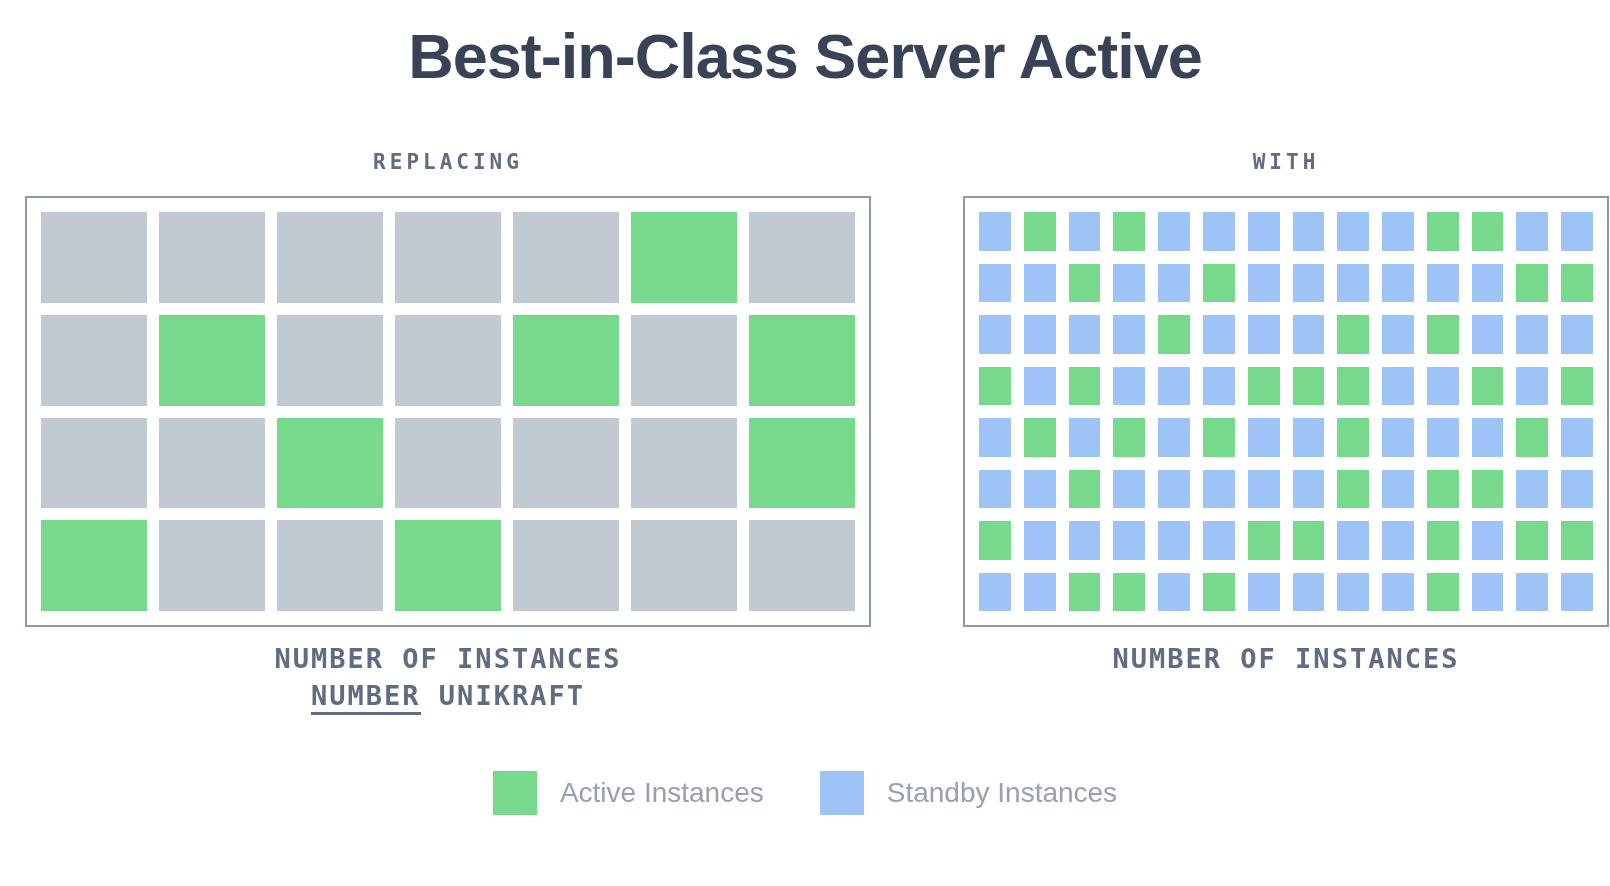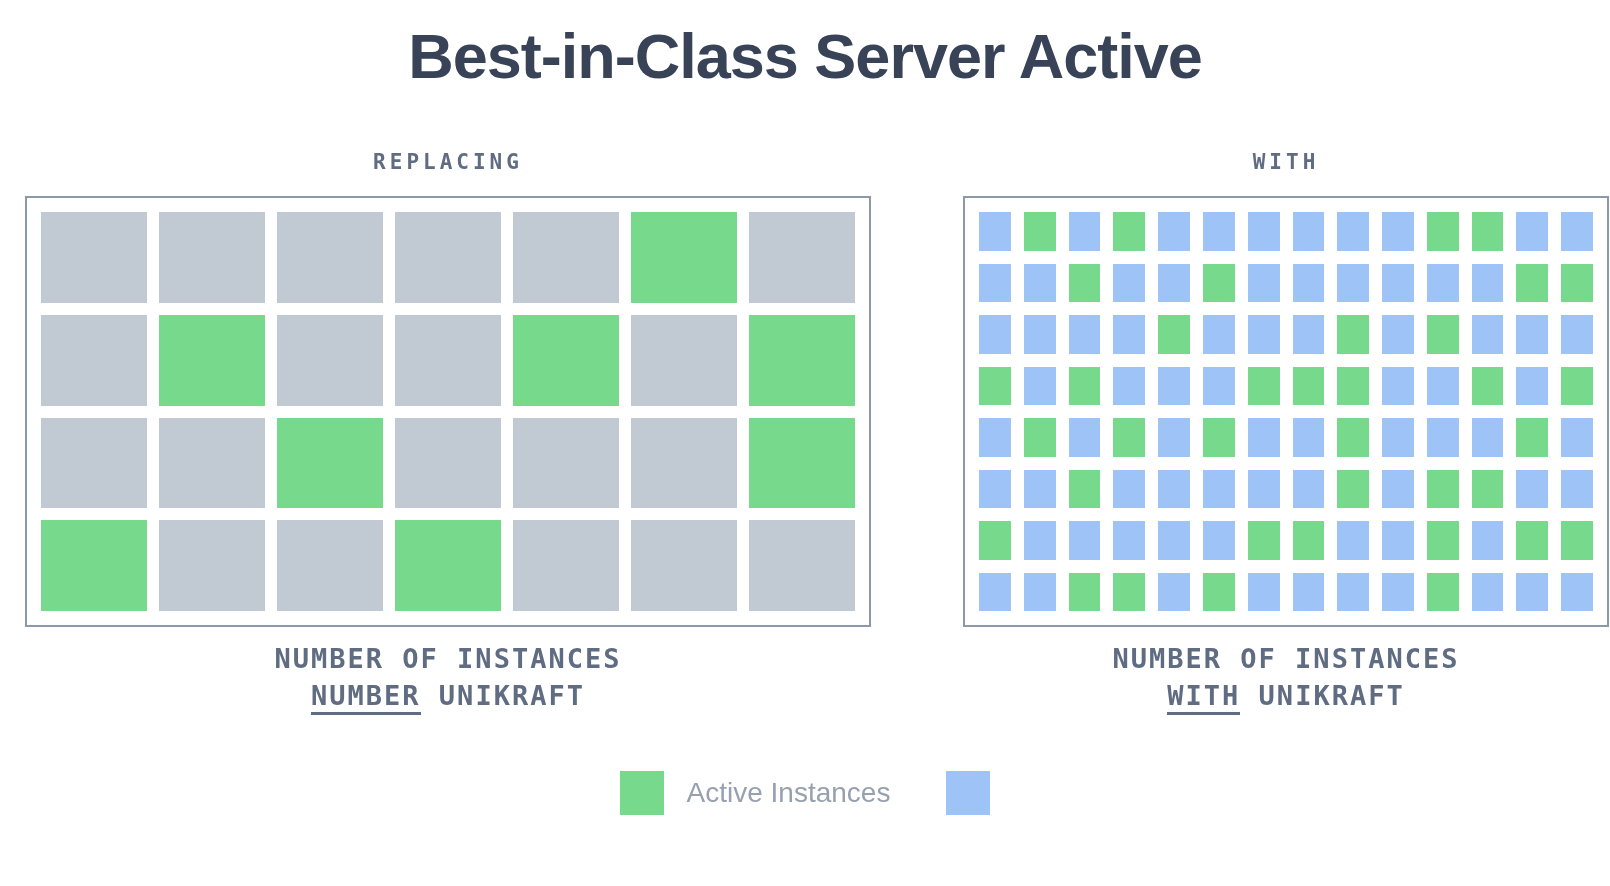--- a/index.html
+++ b/index.html
@@ -259,27 +259,27 @@
           <div class="cell-standby"></div>
           <div class="cell-standby"></div>
           <div class="cell-active"></div>
           <div class="cell-standby"></div>
           <div class="cell-standby"></div>
           <div class="cell-standby"></div>
         </div>
     </div>
     <div class="caption">
       <div>NUMBER OF INSTANCES</div>
-      <div><span class="underlined">WITH</span><span> UNIKRAFT</span></div>
     </div>
   </section>
 
 </div>
 
 <div class="legend">
   <div class="legend-item">
     <span class="legend-swatch" style="background: rgb(119, 217, 139);"></span>
     <span class="legend-label">Active Instances</span>
   </div>
   <div class="legend-item">
     <span class="legend-swatch" style="background: rgb(157, 195, 247);"></span>
+    <span class="legend-label">Standby Instances</span>
   </div>
 </div>
 
 </body></html>

